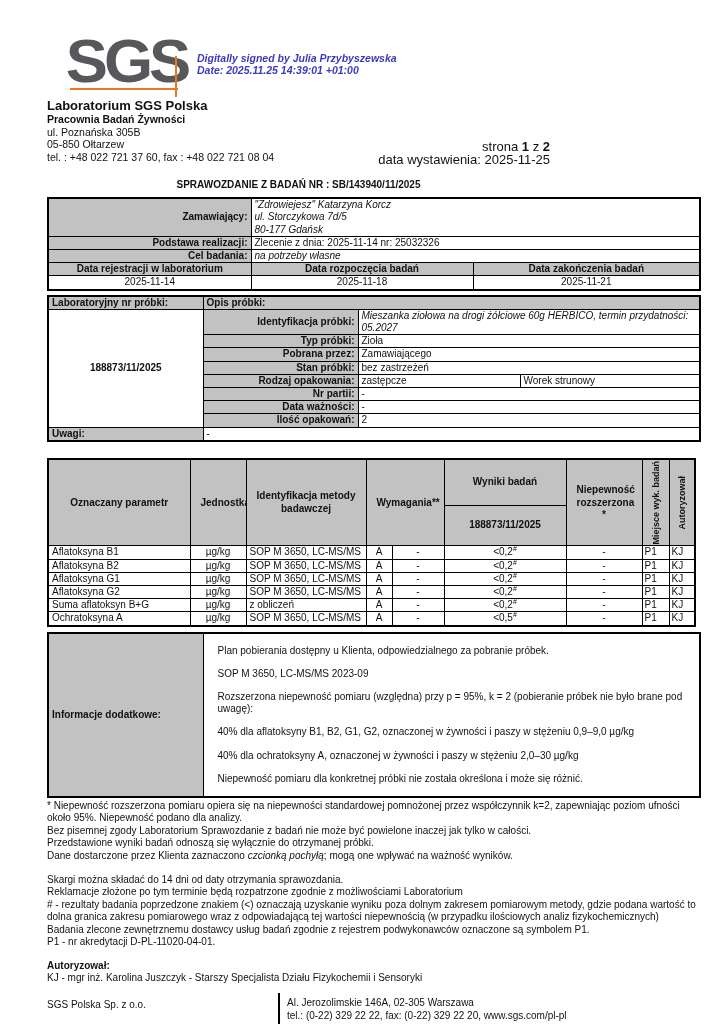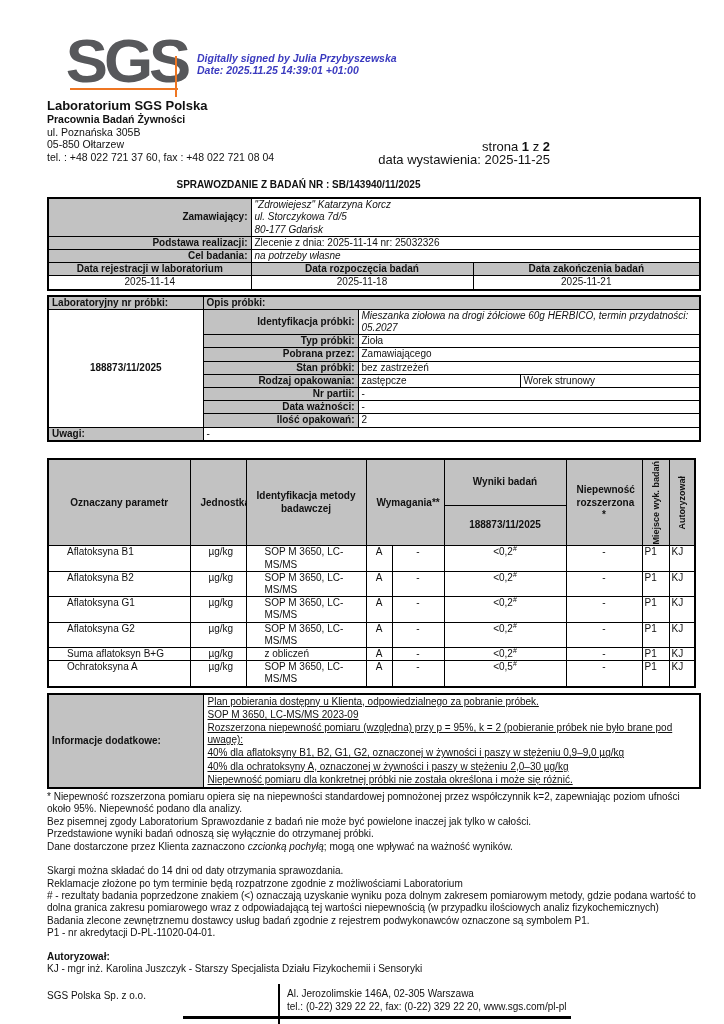--- a/index.html
+++ b/index.html
@@ -42,29 +42,29 @@
   .ctr  { text-align:center; }
   .mid  { vertical-align:middle; }
   .it   { font-style:italic; }
   .mt4 { margin-top:4px; }
 
   
   table.rt { margin-top:16px; width:647px; }
   .rt th { background:#c2c2c2; font-weight:bold; text-align:center; vertical-align:middle; padding:1px 10px; }
   .rt .rot-wrap { display:flex; align-items:center; justify-content:center; }
   .rt .rot { writing-mode:vertical-rl; transform:rotate(180deg); font-size:9px; line-height:10px; white-space:pre-line; }
-  .rt td { padding:0 18px; }
+  .rt td { padding:0 3px; }
   .rt td.narrow { padding:0 2px; }
   sup.mark { vertical-align:super; font-size:7px; line-height:0; }
   .res-top { height:32px; }
   .res-sub { height:28px; }
 
   
   table.info { margin-top:5px; }
-  .info .content div { margin:1px;text-decoration:underline; }
+  .info .content div { margin:11px; }
 
   
   .notes { margin-top:2px; width:652px; font-size:10px; line-height:12.4px; }
   .note-gap { margin-top:12px; }
 
   
   .auth { margin-top:11px; }
   .footer { position:relative; margin-top:12px; height:50px; width:652px; }
   .footer-company { position:absolute; left:0; top:3px; }
   .footer-vline { position:absolute; left:231px; top:-3px; width:2px; height:44px; background:#000; }

